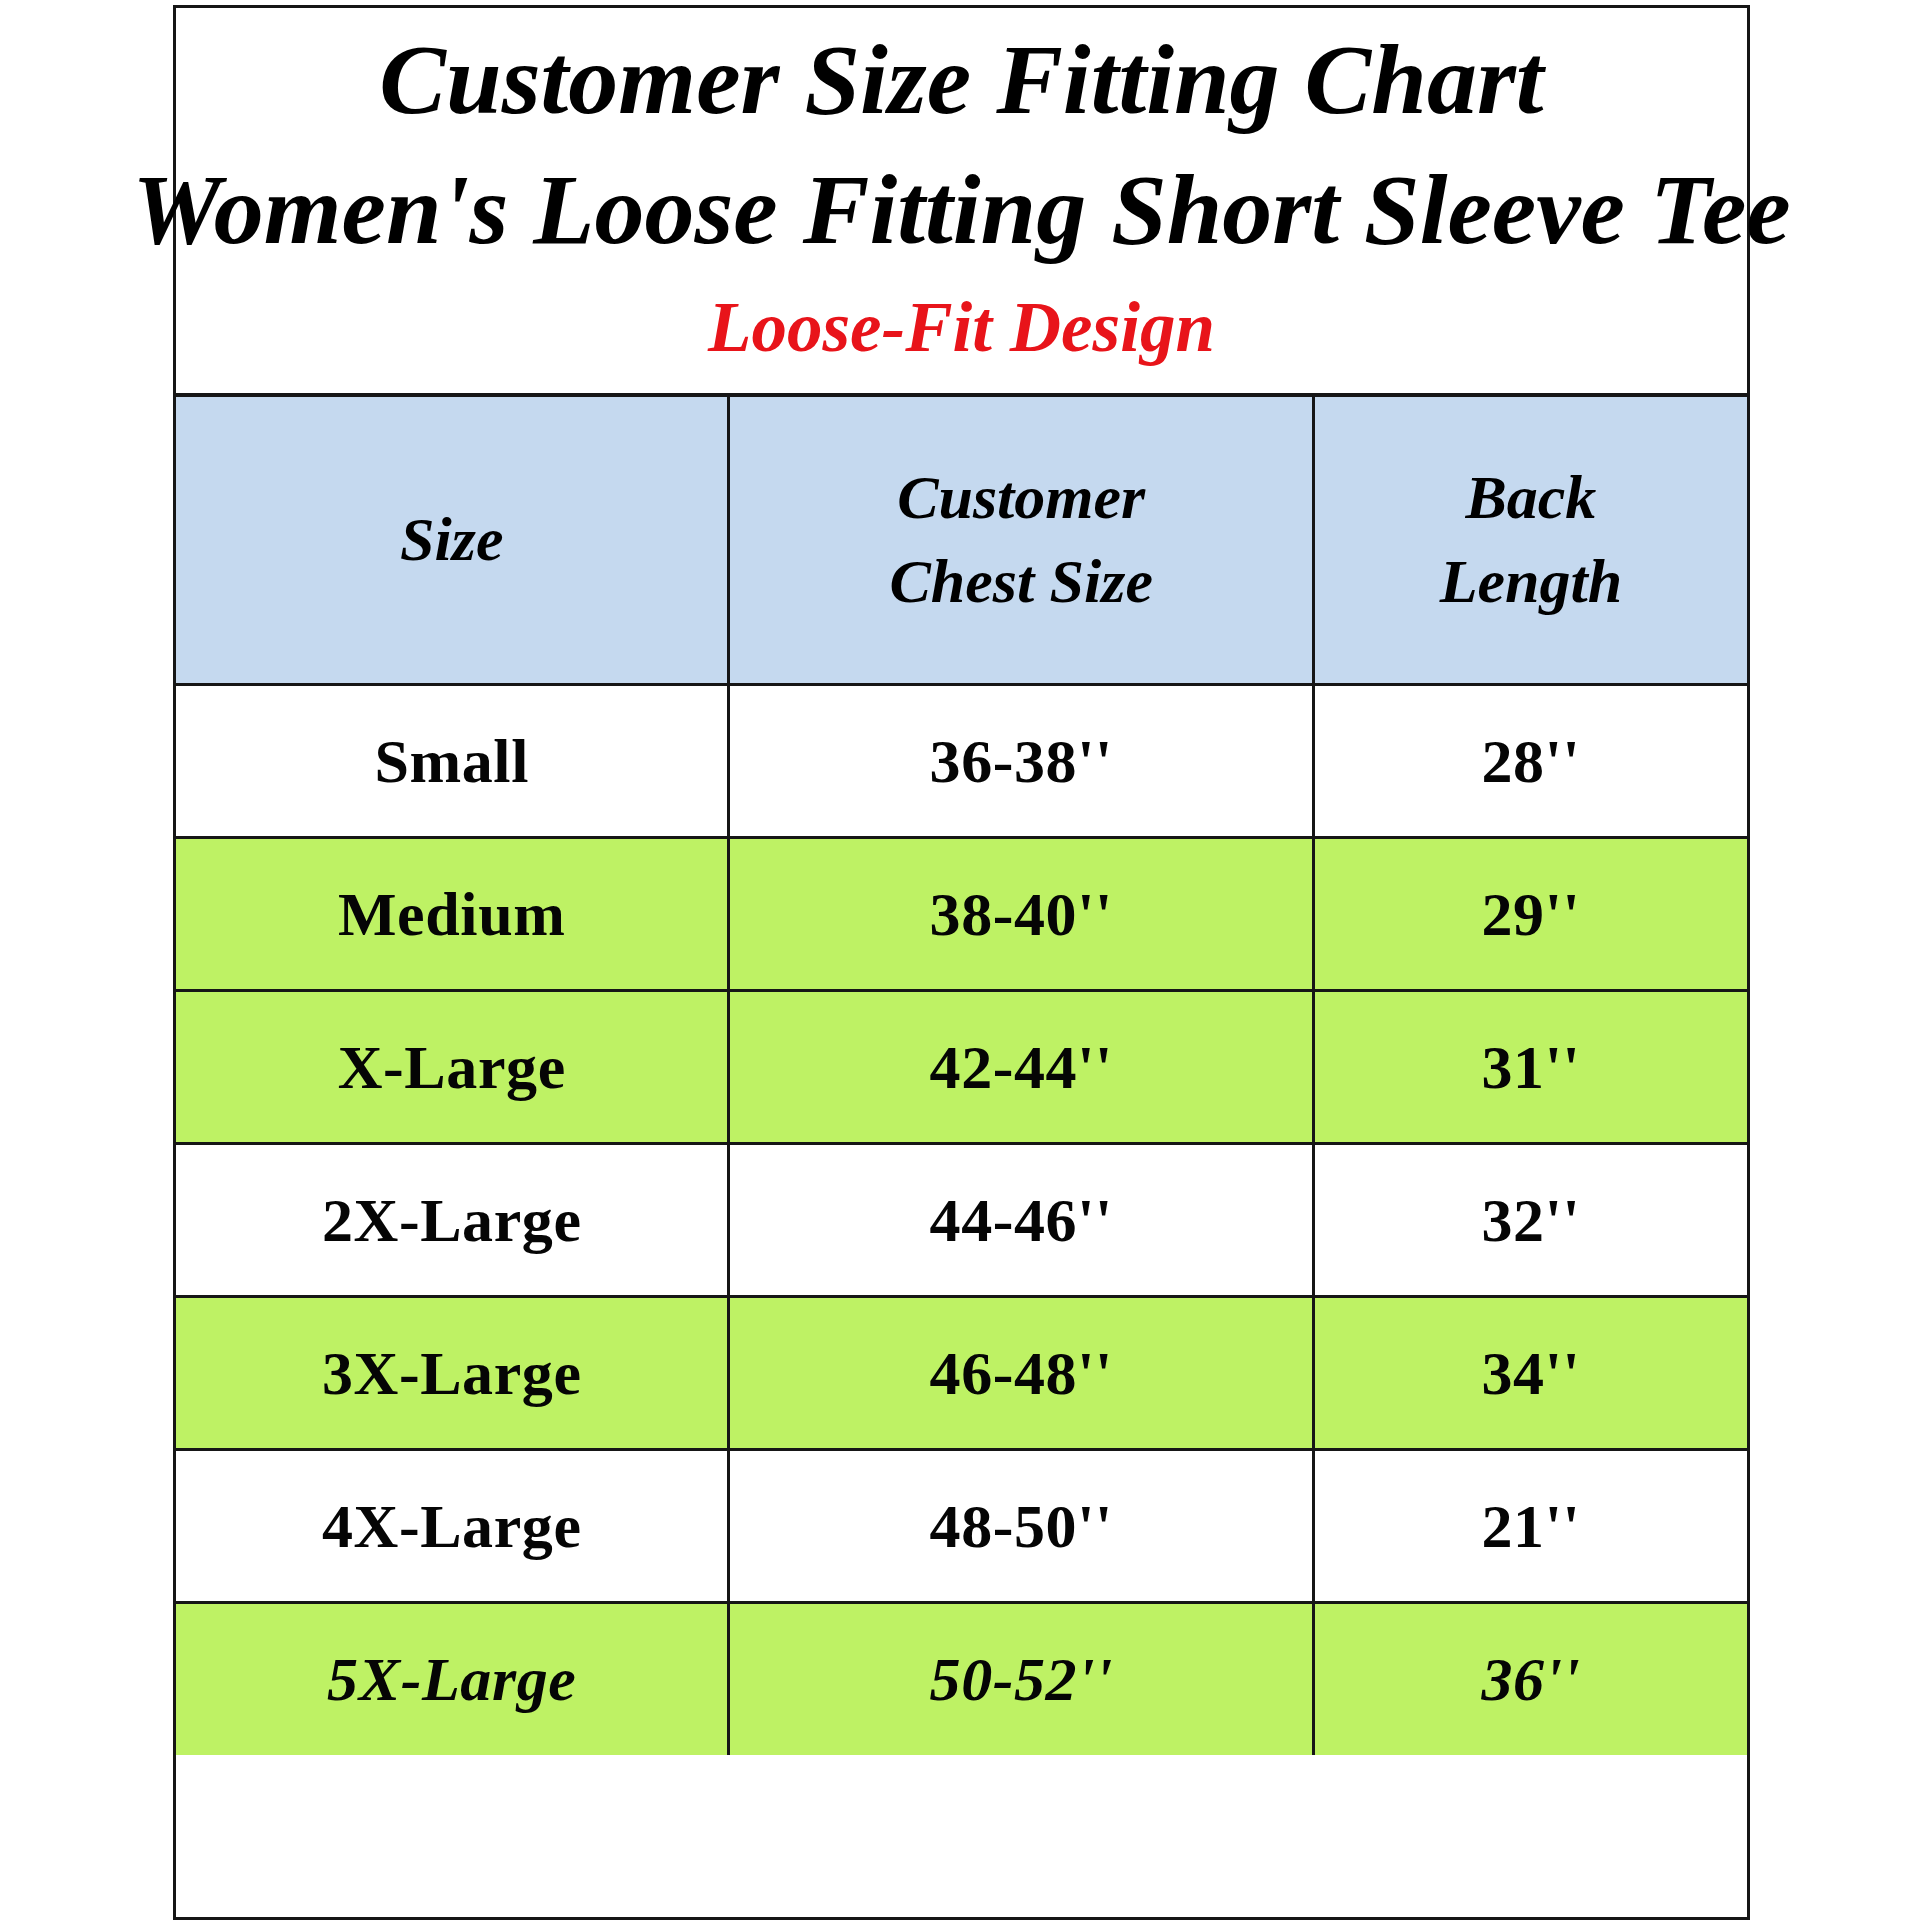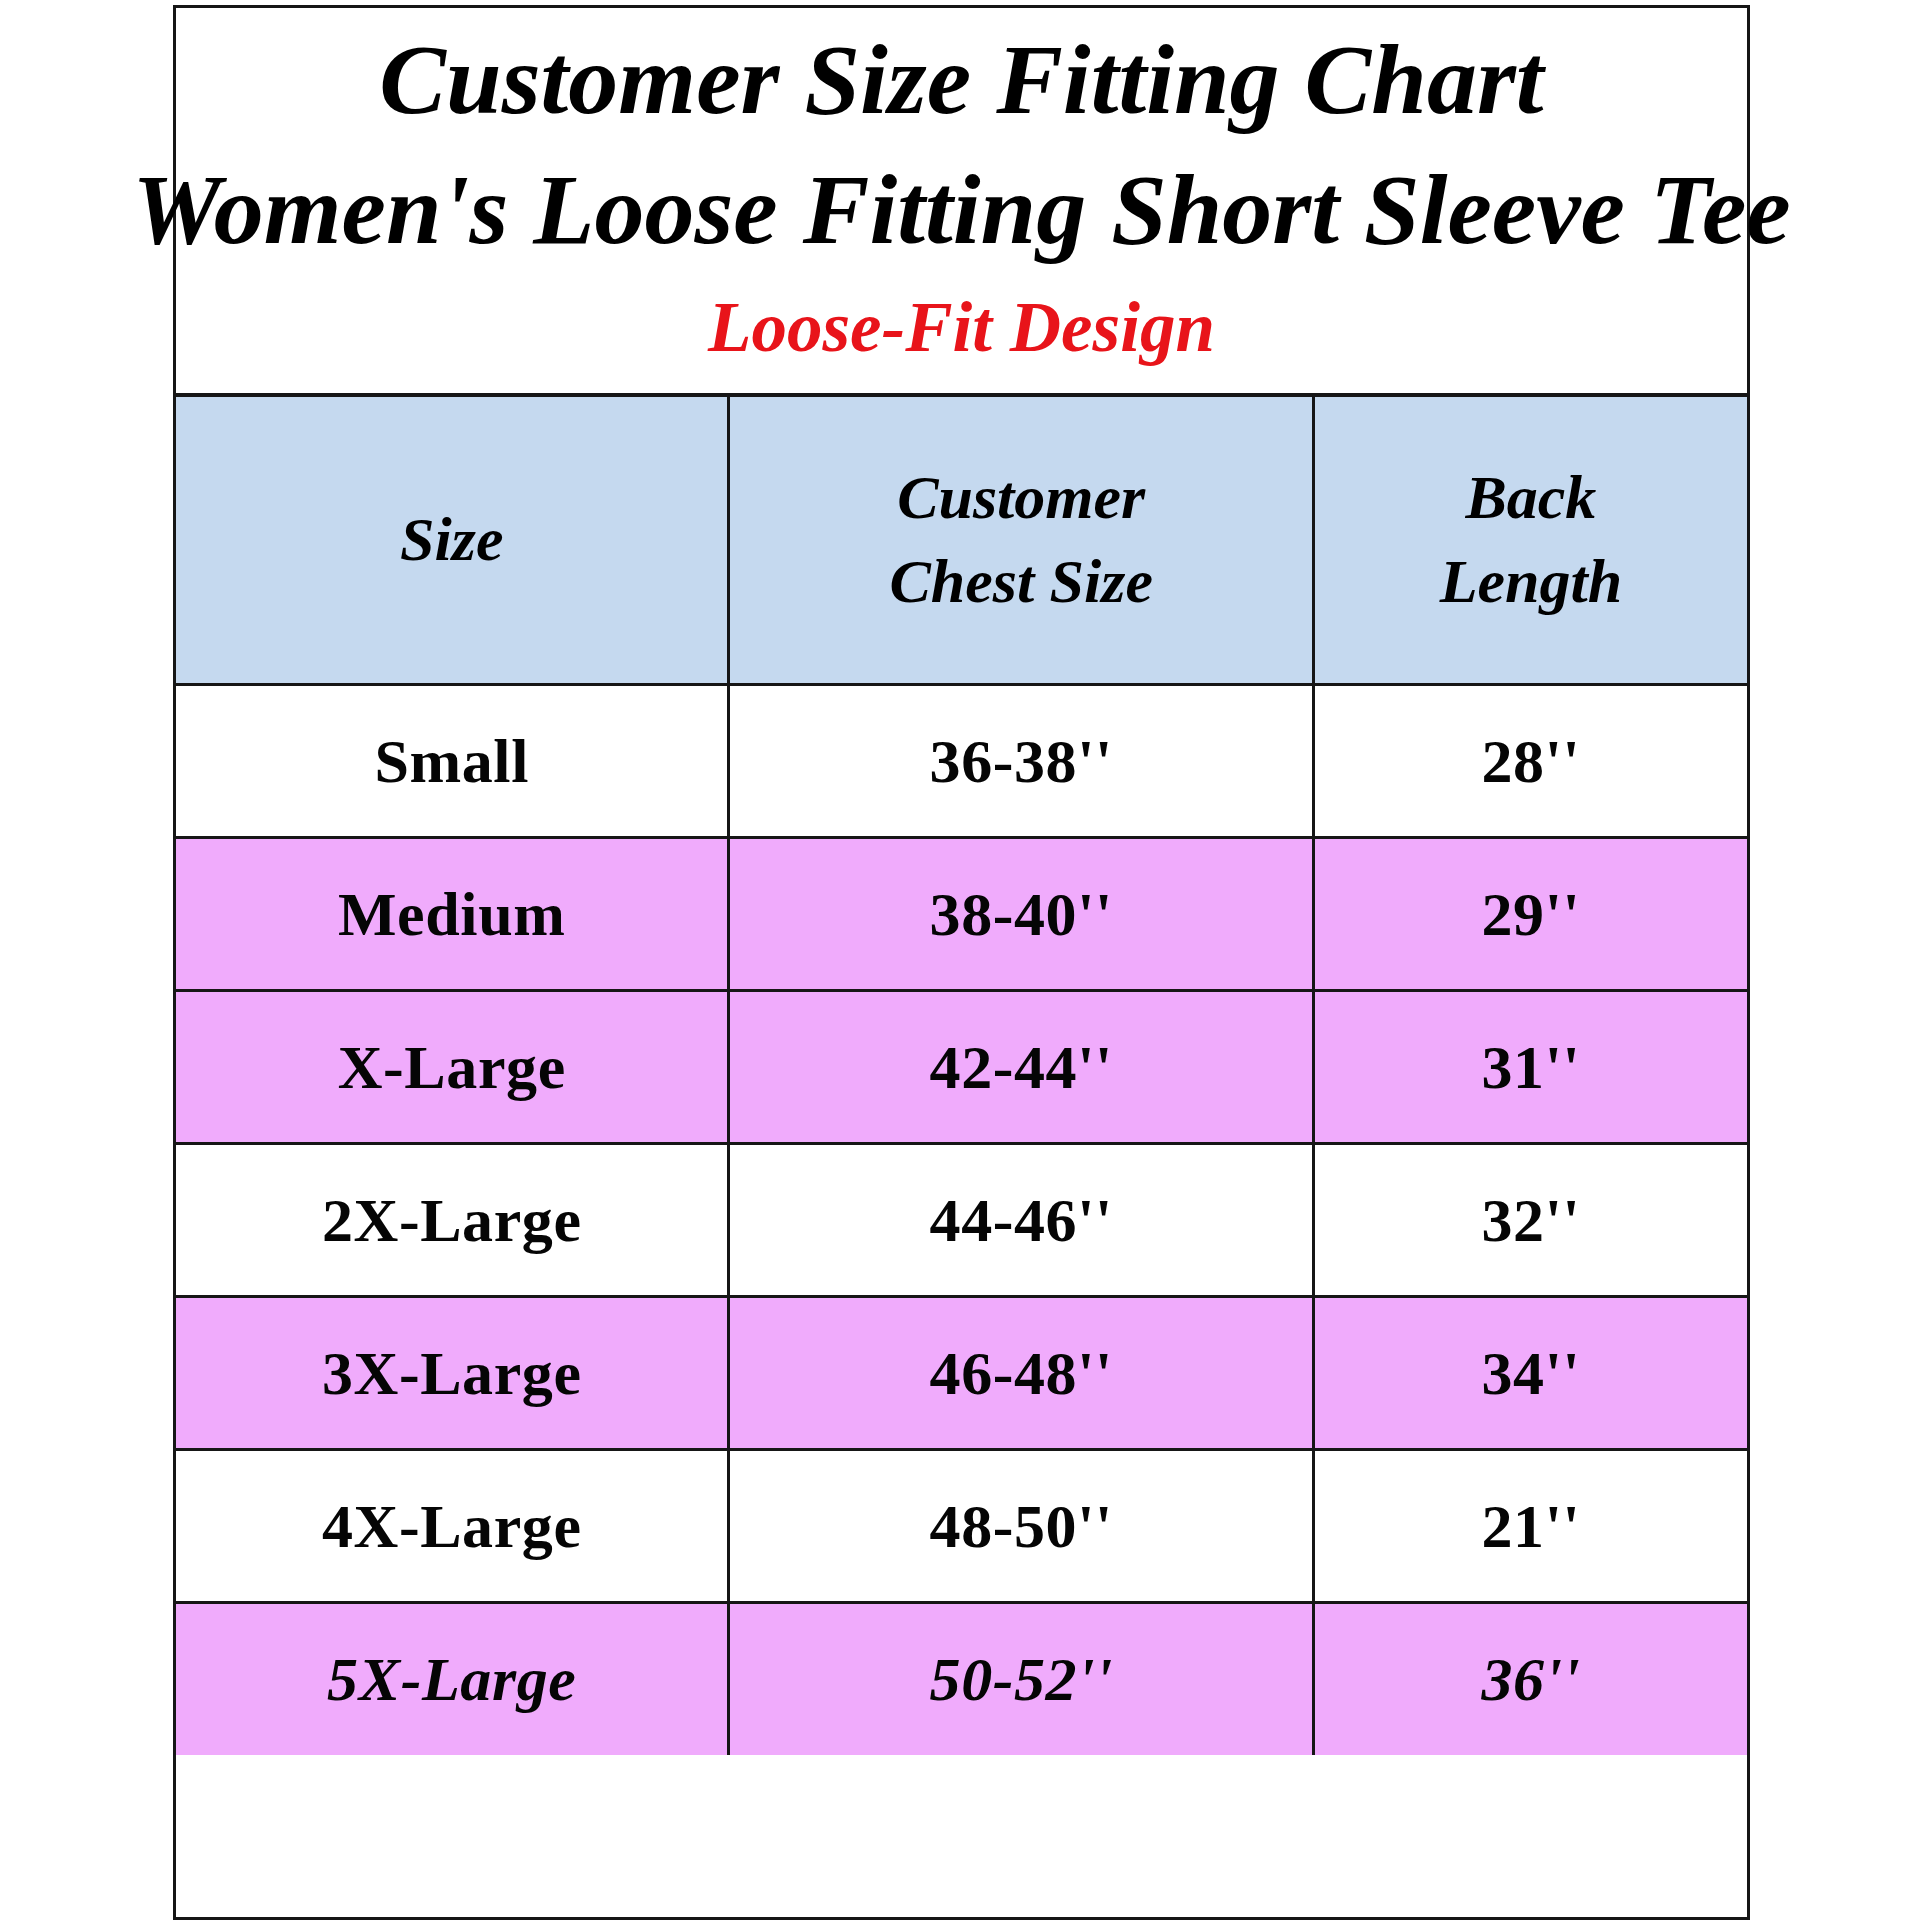--- a/index.html
+++ b/index.html
@@ -76,21 +76,21 @@
   }
   th {
     font-family: "Liberation Serif", "DejaVu Serif", serif;
     font-style: italic;
     font-weight: bold;
     font-size: 62px;
     line-height: 1.35;
     color: #000000;
   }
   tbody tr { height: 153px; background: #ffffff; }
-  tbody tr.shaded { background: #f0abfc; }
+  tbody tr.shaded { background: #bef264; }
   td {
     font-family: "Liberation Serif", "DejaVu Serif", serif;
     font-weight: bold;
     font-size: 62px;
     line-height: 1;
     color: #050505;
     letter-spacing: 0.6px;
   }
 </style>
 </head>

